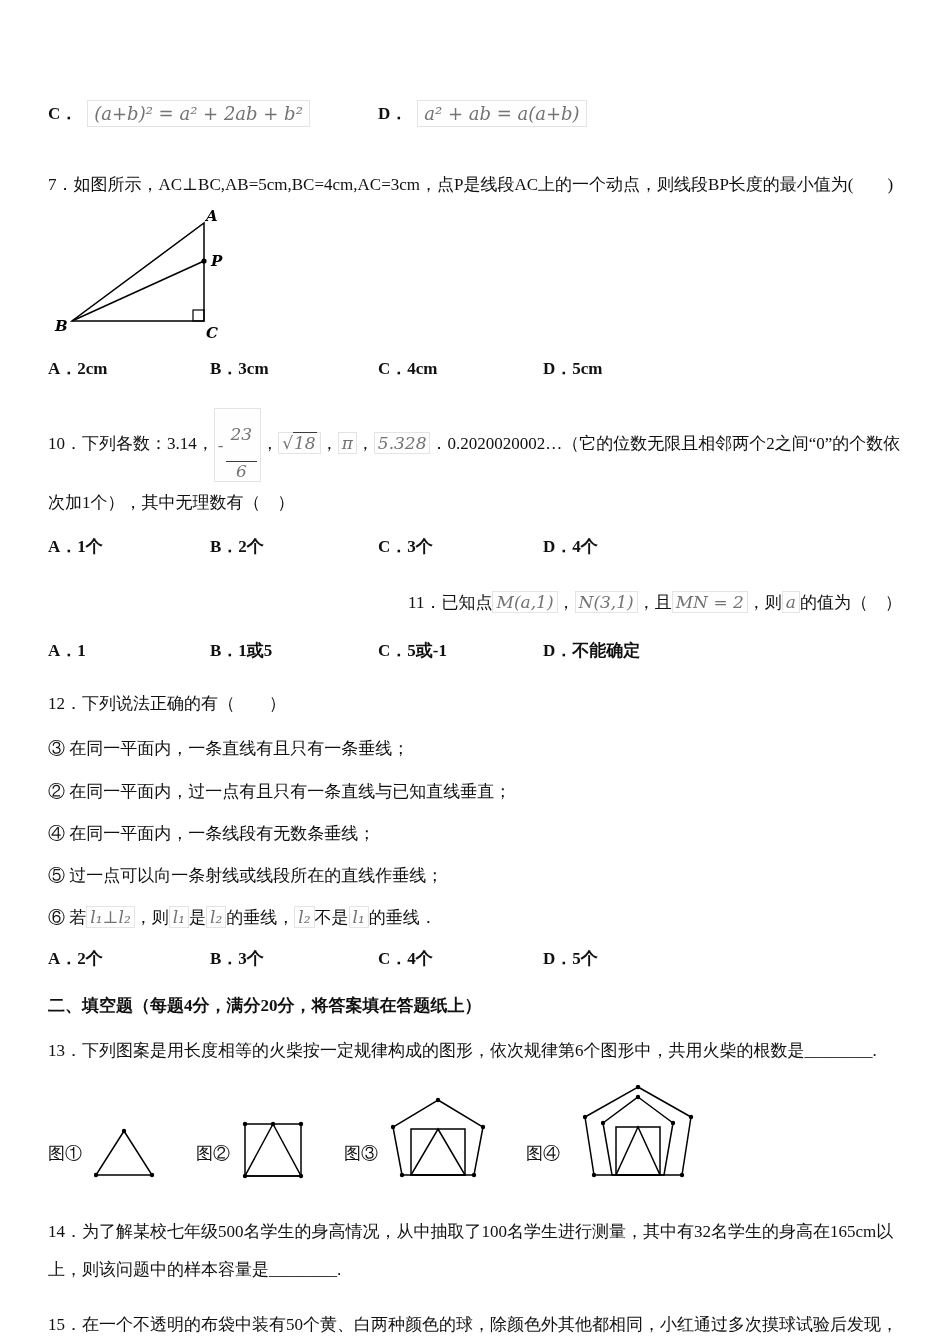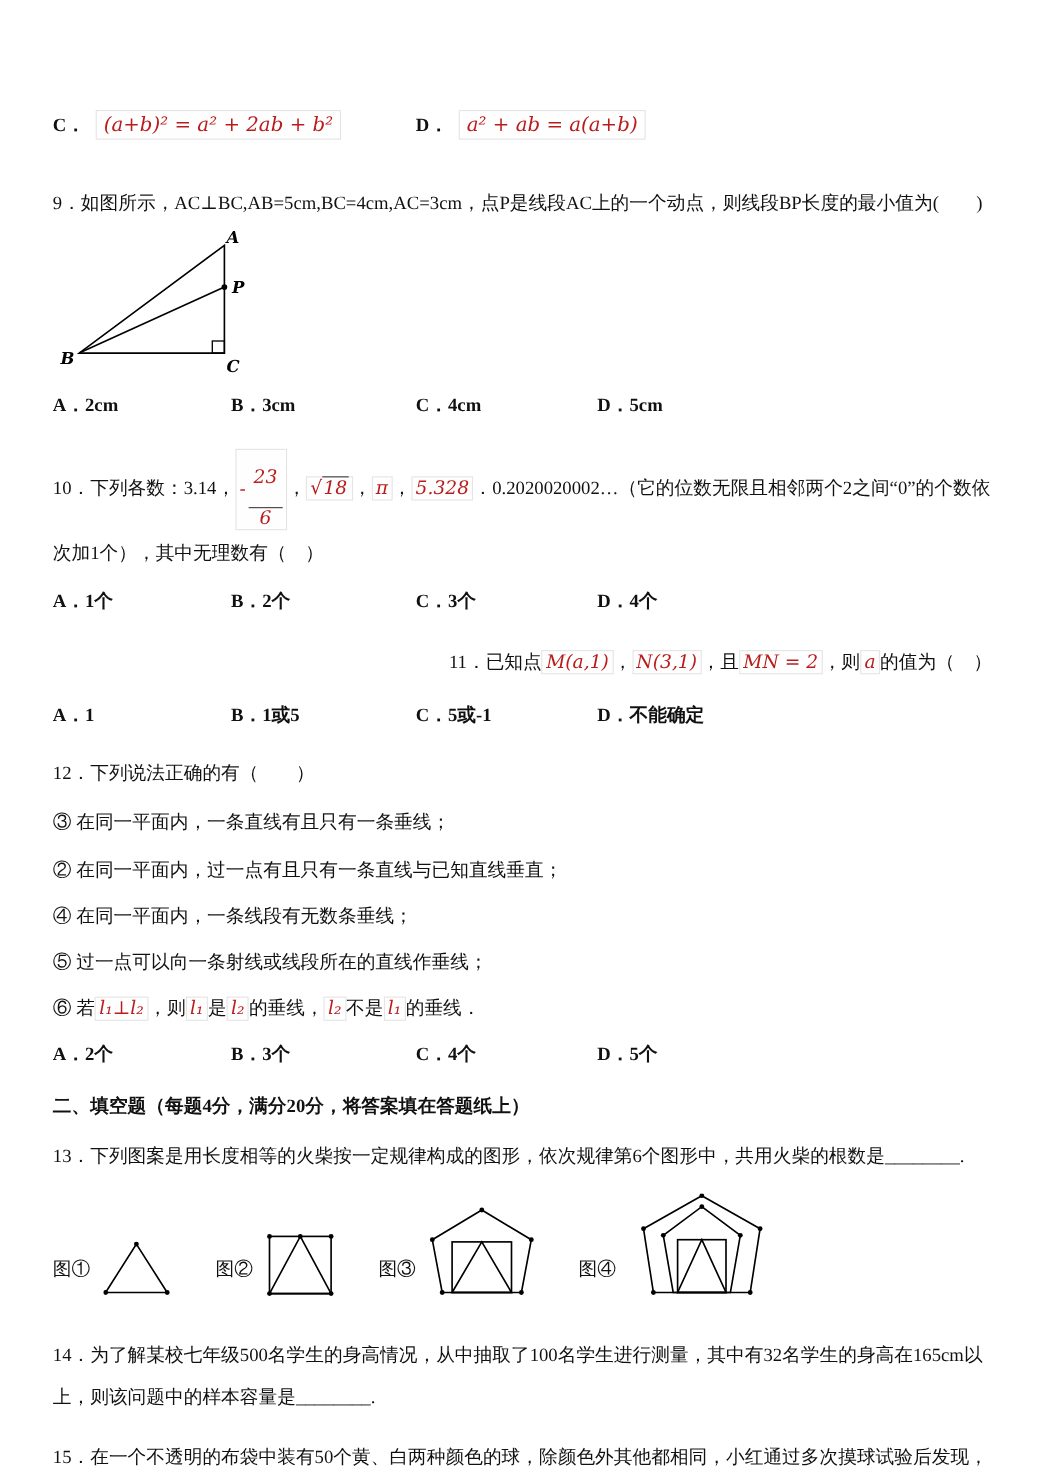--- a/index.html
+++ b/index.html
@@ -7,21 +7,21 @@
     position:relative;
     width:950px; min-height:1344px;
     margin:0 auto; box-sizing:border-box;
     padding:100px 48px 60px 48px;
     font-family:"Liberation Serif","DejaVu Serif",serif;
     font-size:17px; color:#111; background:#fff;
   }
   p { margin:0; }
   .q-text { line-height:1.9; }
   .eq {
-    font-family:"DejaVu Serif",serif; font-style:italic; color:#b91c1c;
+    font-family:"DejaVu Serif",serif; font-style:italic; color:#737373;
     border:1px solid #e4e4e4; background:#fefefe; padding:0 3px; white-space:nowrap;
   }
   
   .formula-row { display:flex; align-items:center; }
   .formula-cell { display:flex; align-items:center; gap:10px; }
   .cell-c { width:330px; }
   .formula-row .eq { font-size:18px; padding:2px 6px; }
   .opt-letter { font-weight:700; }
   
   .options {
@@ -67,21 +67,21 @@
     <div class="formula-cell cell-c">
       <span class="opt-letter">C．</span>
       <span class="eq">(a+b)² = a² + 2ab + b²</span>
     </div>
     <div class="formula-cell">
       <span class="opt-letter">D．</span>
       <span class="eq">a² + ab = a(a+b)</span>
     </div>
   </div>
 
-  <p class="q-text m-q9text">9．如图所示，AC⊥BC,AB=5cm,BC=4cm,AC=3cm，点P是线段AC上的一个动点，则线段BP长度的最小值为(　　)</p>
+  <p class="q-text m-q9text">7．如图所示，AC⊥BC,AB=5cm,BC=4cm,AC=3cm，点P是线段AC上的一个动点，则线段BP长度的最小值为(　　)</p>
 
   <div class="q9-fig">
     <svg width="230" height="134" viewBox="0 0 230 134">
       <polygon points="18,112 150,112 150,14" fill="none" stroke="#000" stroke-width="1.5"></polygon>
       <line x1="18" y1="112" x2="150" y2="52" stroke="#000" stroke-width="1.5"></line>
       <rect x="139" y="101" width="11" height="11" fill="none" stroke="#000" stroke-width="1.2"></rect>
       <circle cx="150" cy="52" r="2.6" fill="#000"></circle>
       <text x="152" y="12" class="fig-label-svg">A</text>
       <text x="157" y="57" class="fig-label-svg">P</text>
       <text x="1" y="122" class="fig-label-svg">B</text>

